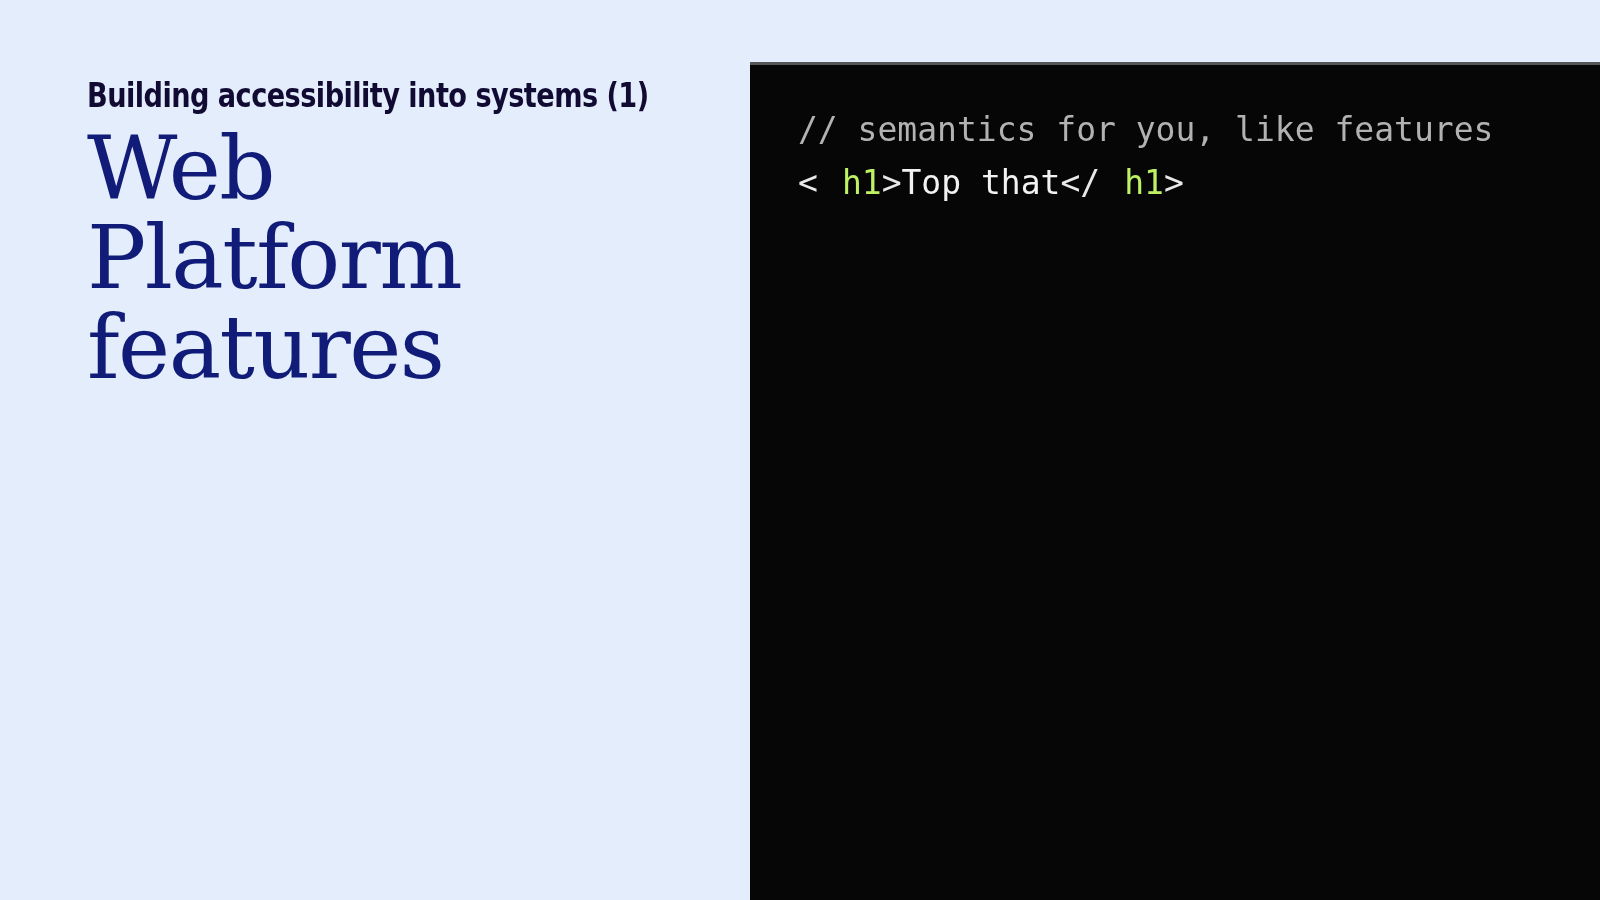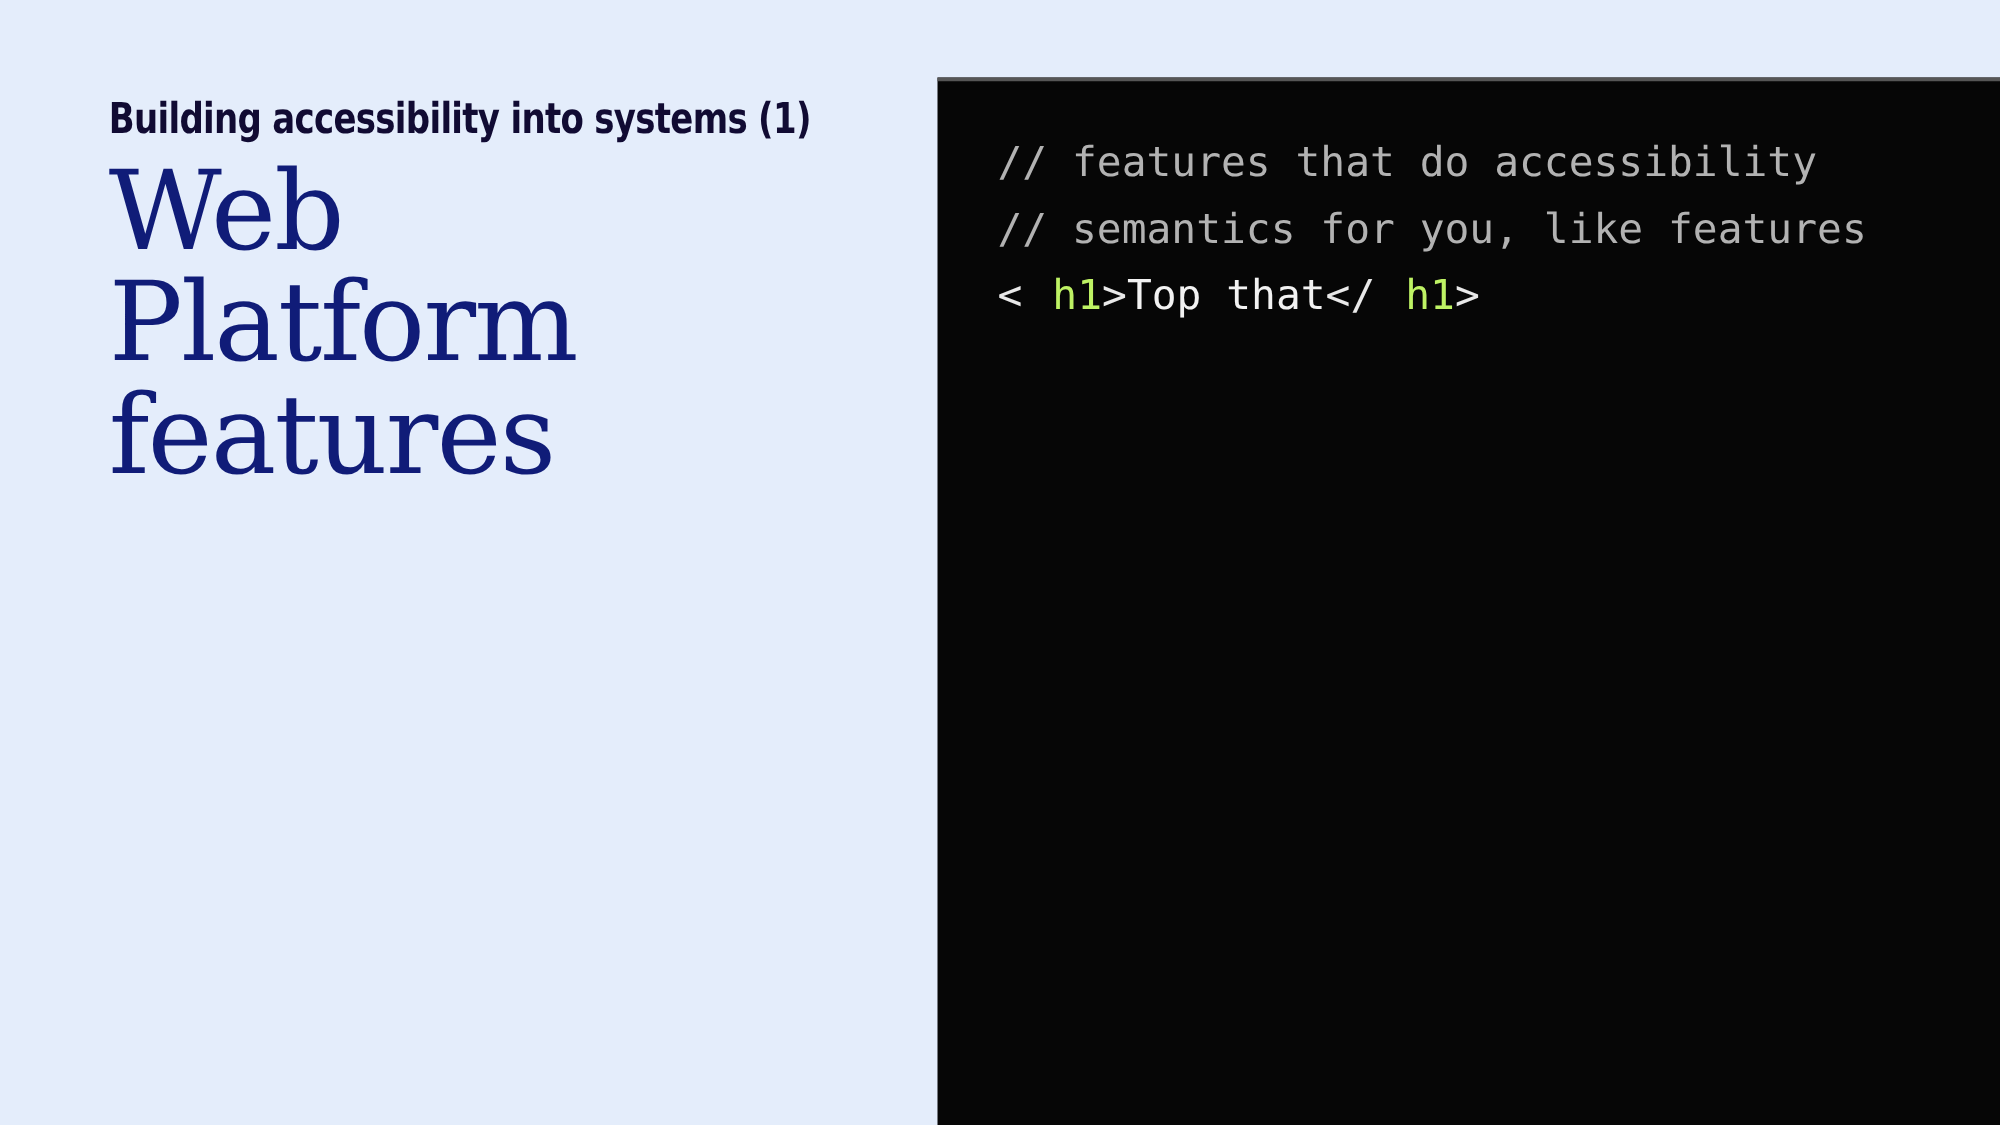--- a/index.html
+++ b/index.html
@@ -91,19 +91,18 @@
 <body>
 
 <div id="slide">
 
   <div class="left-col">
     <div class="kicker">Building accessibility into systems (1)</div>
     <h1 class="slide-title">Web Platform features</h1>
   </div>
 
   <div class="code-panel">
-    <pre class="code-body" id="code-body"><span class="code-line"><span class="tok-comment">// features that do accessibility</span>
-</span><span class="code-line"><span class="tok-comment">// semantics for you, like features</span>
+    <pre class="code-body" id="code-body"><span class="code-line"><span class="tok-comment">// semantics for you, like features</span>
 </span><span class="code-line"><span class="tok-punct">&lt;</span><span class="tok-tag">h1</span><span class="tok-punct">&gt;</span><span class="tok-text">Top that</span><span class="tok-punct">&lt;/</span><span class="tok-tag">h1</span><span class="tok-punct">&gt;</span>
 </span></pre>
   </div>
 
 </div>
 
 </body></html>

